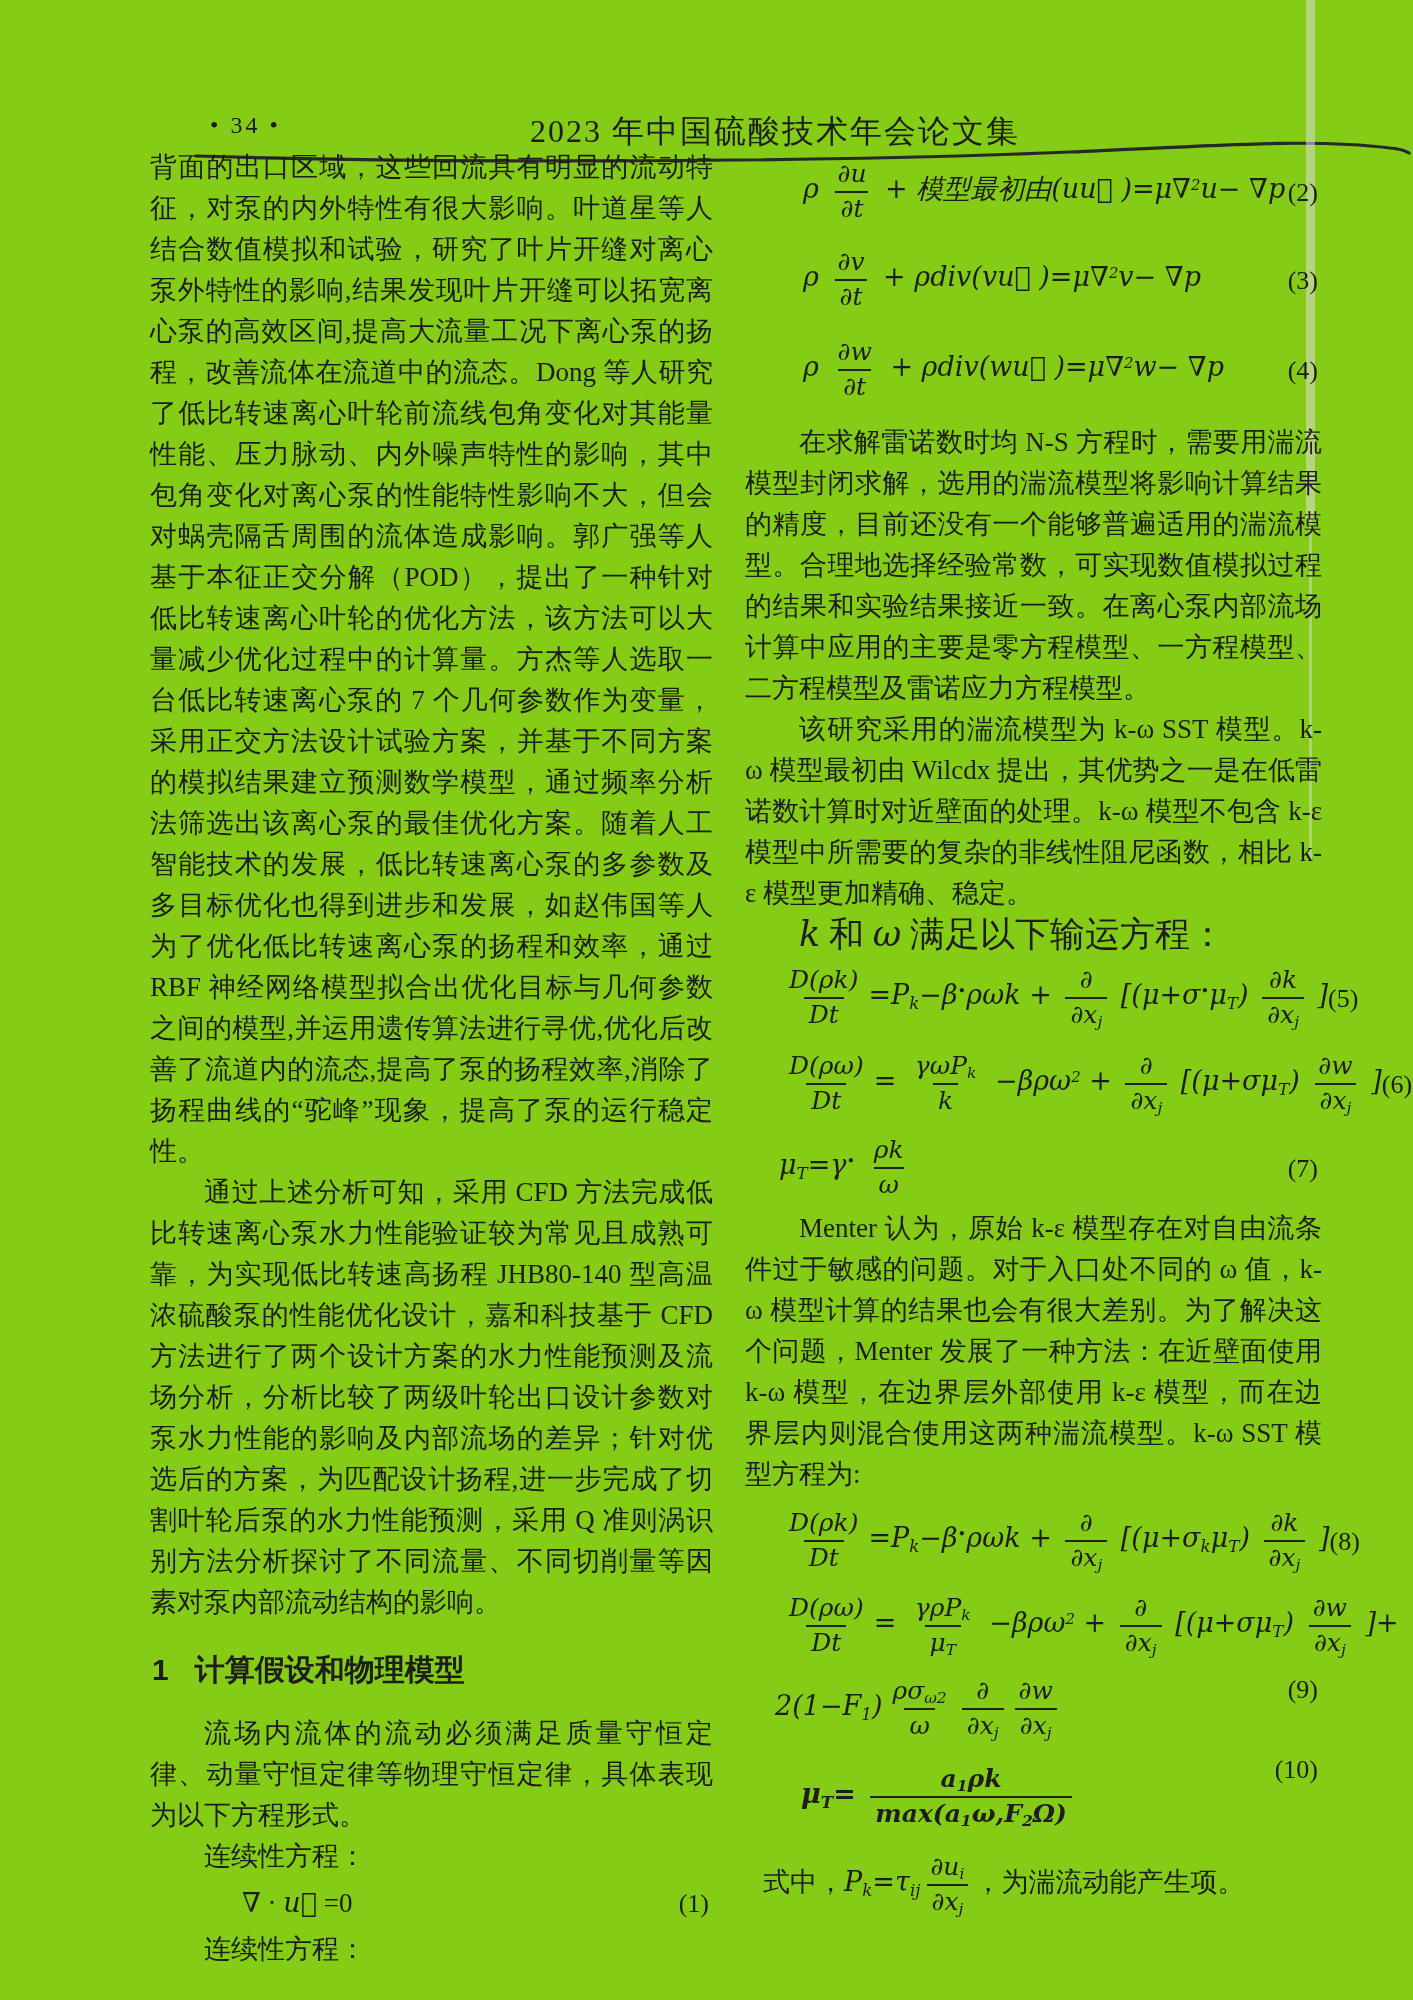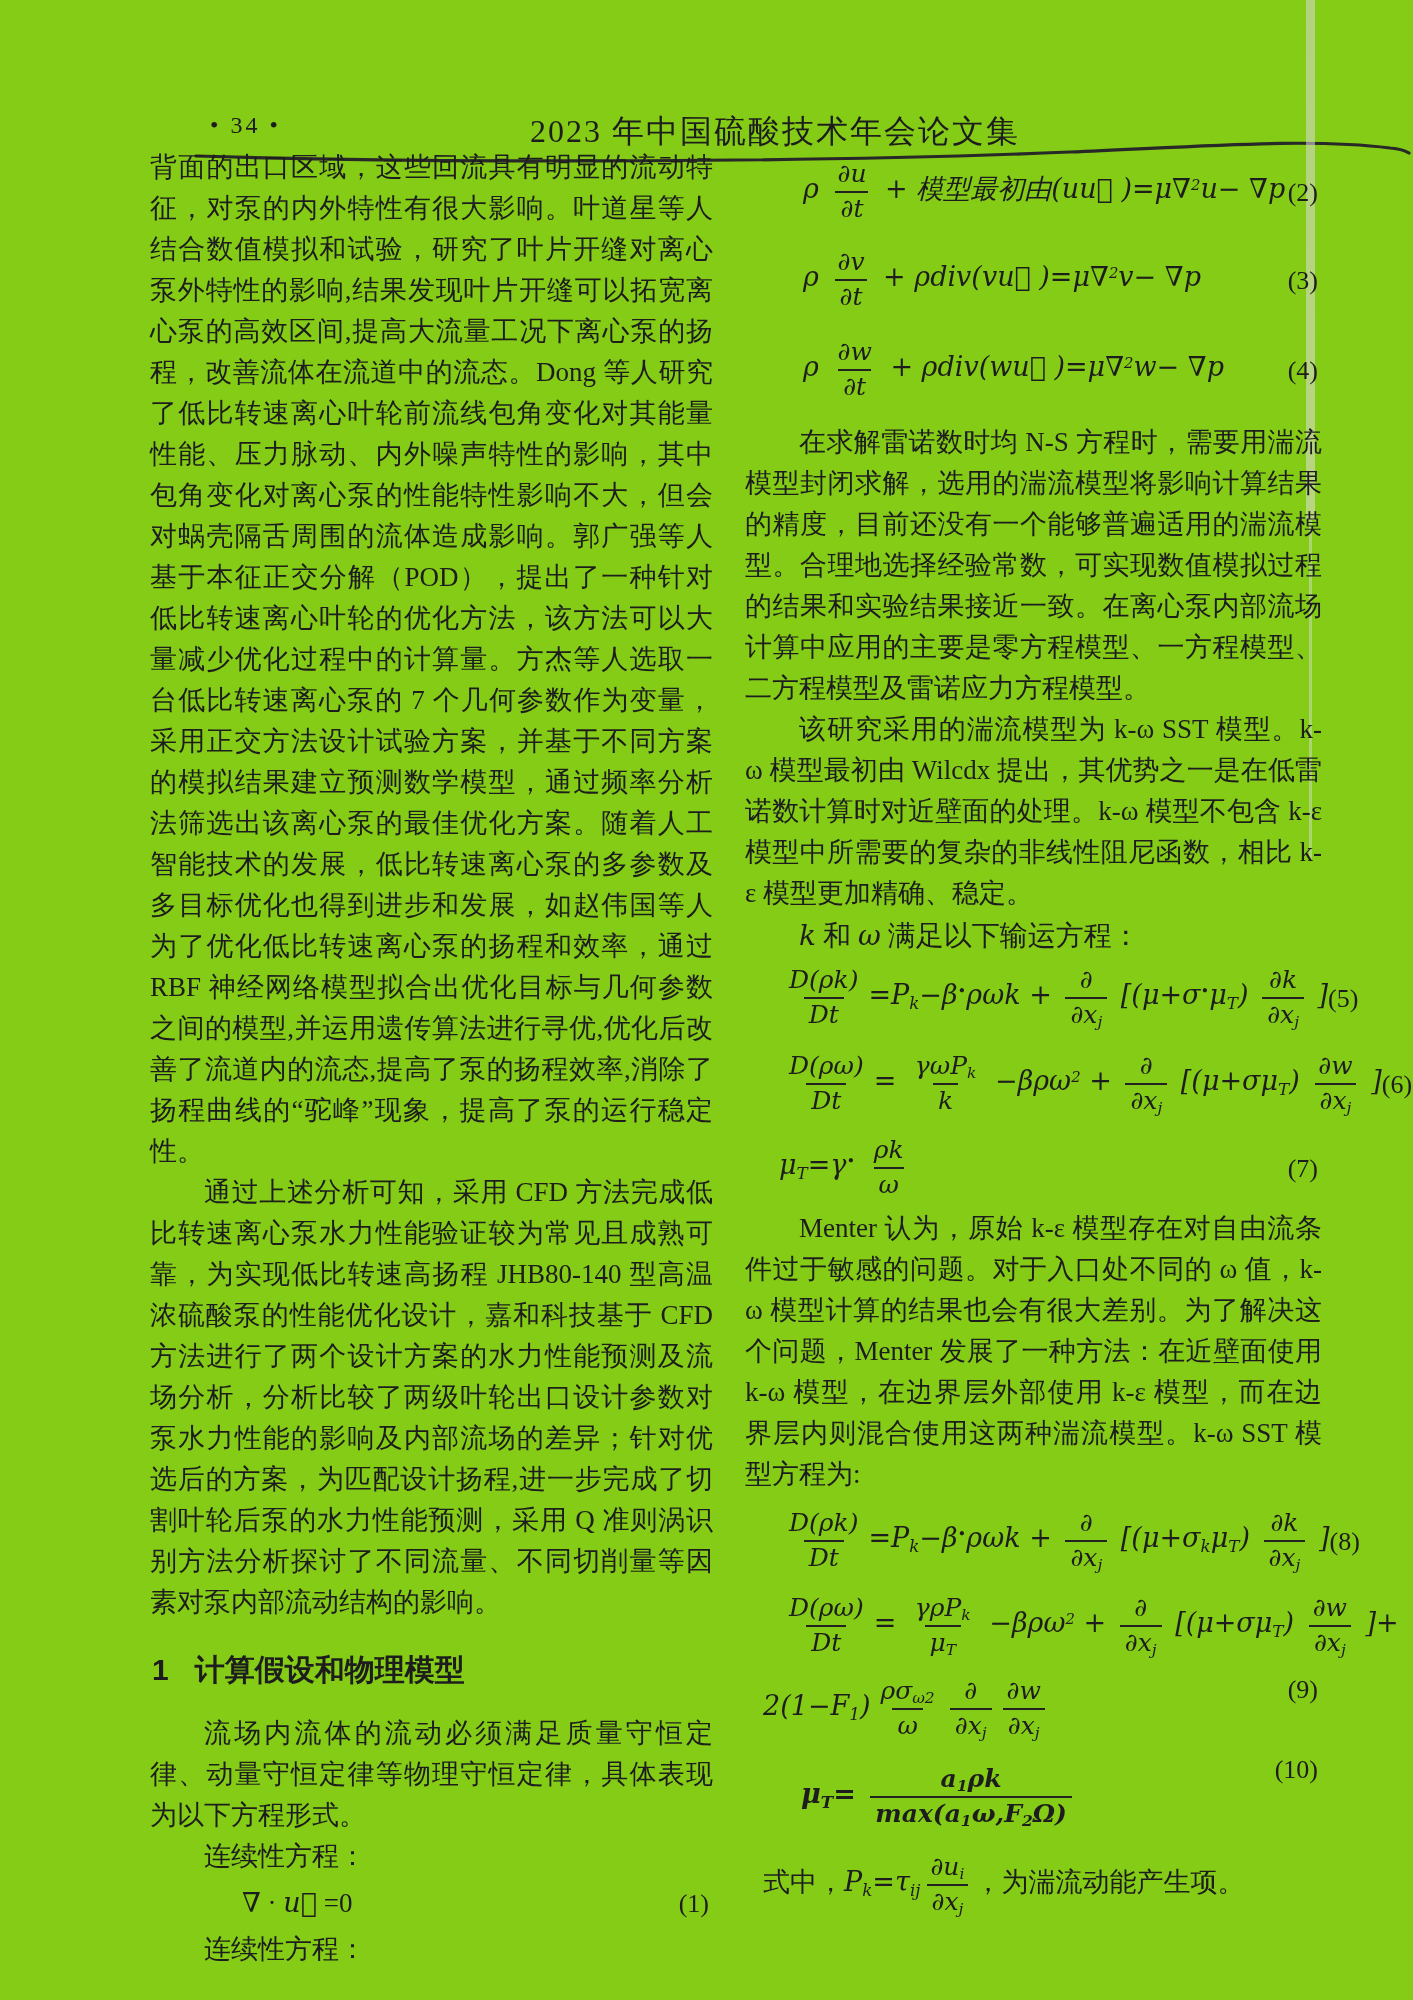--- a/index.html
+++ b/index.html
@@ -86,21 +86,21 @@
     <div class="eq-row" style="height:92px;">
       <span class="eq-content" style="margin-left:58px;"><span class="mv">ρ </span><span class="frac">
             <span class="fn"><span class="mv">∂w</span></span>
             <span class="fd"><span class="mv">∂t</span></span>
           </span><span class="mv"> + ρdiv(w</span><span class="mv">u⃗</span><span class="mv"> )=μ</span><span class="mt">∇</span><sup class="msup mv">2</sup><span class="mv">w− </span><span class="mt">∇</span><span class="mv">p</span></span>
       <span class="eq-num">(4)</span>
     </div>
     <p class="ind" style="margin-top:6px;">在求解雷诺数时均 N-S 方程时，需要用湍流模型封闭求解，选用的湍流模型将影响计算结果的精度，目前还没有一个能够普遍适用的湍流模型。合理地选择经验常数，可实现数值模拟过程的结果和实验结果接近一致。在离心泵内部流场计算中应用的主要是零方程模型、一方程模型、二方程模型及雷诺应力方程模型。</p>
     <p class="ind">该研究采用的湍流模型为 k-ω SST 模型。k-ω 模型最初由 Wilcdx 提出，其优势之一是在低雷诺数计算时对近壁面的处理。k-ω 模型不包含 k-ε 模型中所需要的复杂的非线性阻尼函数，相比 k-ε 模型更加精确、稳定。</p>
     <div class="eq-row" style="height:42px;">
-      <span class="eq-content" style="margin-left:54px;font-size:28px;"><span class="mv">k</span><span class="mt"> 和 </span><span class="mv">ω</span><span class="mt"> 满足以下输运方程：</span></span>
+      <span class="eq-content" style="margin-left:54px;font-size:35px;"><span class="mv">k</span><span class="mt"> 和 </span><span class="mv">ω</span><span class="mt"> 满足以下输运方程：</span></span>
     </div>
     <div class="eq-row" style="height:84px;">
       <span class="eq-content" style="margin-left:34px;"><span class="frac">
             <span class="fn"><span class="mv">D(ρk)</span></span>
             <span class="fd"><span class="mv">Dt</span></span>
           </span><span class="mv">=P</span><sub class="msub mv">k</sub><span class="mv">−β</span><sup class="msup mv">•</sup><span class="mv">ρωk + </span><span class="frac">
             <span class="fn"><span class="mv">∂</span></span>
             <span class="fd"><span class="mv">∂x</span><sub class="msub mv">j</sub></span>
           </span><span class="mv"> [(μ+σ</span><sup class="msup mv">•</sup><span class="mv">μ</span><sub class="msub mv">T</sub><span class="mv">) </span><span class="frac">
             <span class="fn"><span class="mv">∂k</span></span>
@@ -155,21 +155,21 @@
           </span><span class="mv"> −βρω</span><sup class="msup mv">2</sup><span class="mv"> + </span><span class="frac">
             <span class="fn"><span class="mv">∂</span></span>
             <span class="fd"><span class="mv">∂x</span><sub class="msub mv">j</sub></span>
           </span><span class="mv"> [(μ+σμ</span><sub class="msub mv">T</sub><span class="mv">) </span><span class="frac">
             <span class="fn"><span class="mv">∂w</span></span>
             <span class="fd"><span class="mv">∂x</span><sub class="msub mv">j</sub></span>
           </span><span class="mv"> ]+</span></span>
       <span class="eq-num"></span>
     </div>
     <div class="eq-row" style="height:80px;">
-      <span class="eq-content" style="margin-left:18px;"><span class="mv">2(1−F</span><sub class="msub mv">1</sub><span class="mv">)</span><span class="frac">
+      <span class="eq-content" style="margin-left:30px;"><span class="mv">2(1−F</span><sub class="msub mv">1</sub><span class="mv">)</span><span class="frac">
             <span class="fn"><span class="mv">ρσ</span><sub class="msub mv">ω2</sub></span>
             <span class="fd"><span class="mv">ω</span></span>
           </span><span class="frac">
             <span class="fn"><span class="mv">∂</span></span>
             <span class="fd"><span class="mv">∂x</span><sub class="msub mv">j</sub></span>
           </span><span class="frac">
             <span class="fn"><span class="mv">∂w</span></span>
             <span class="fd"><span class="mv">∂x</span><sub class="msub mv">j</sub></span>
           </span></span>
       <span class="eq-num" style="align-self:flex-start;">(9)</span>

